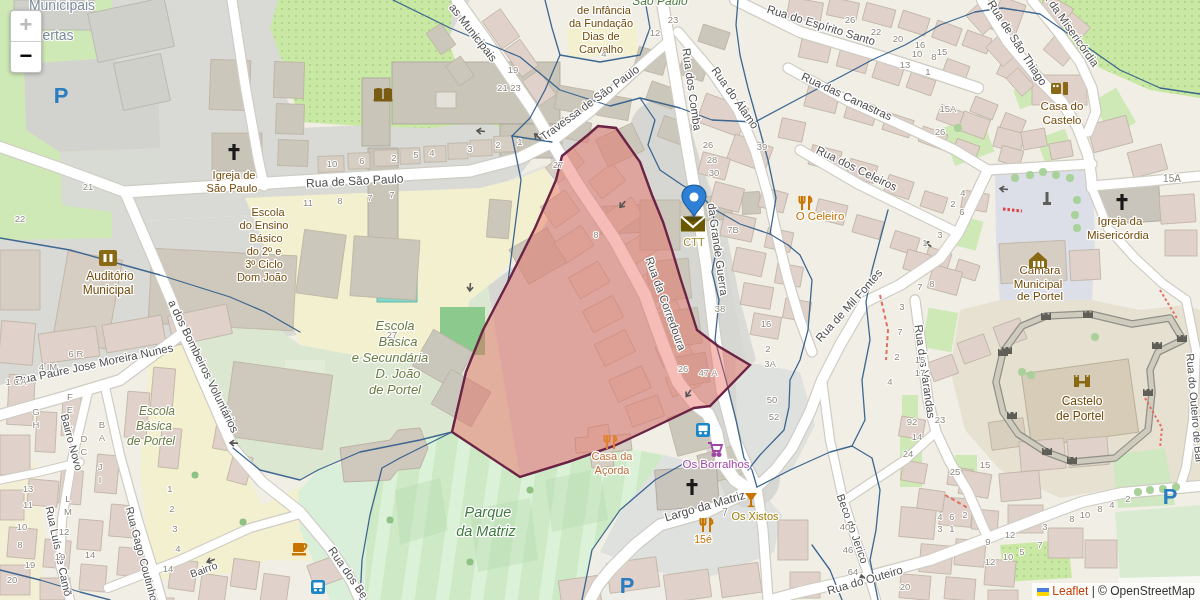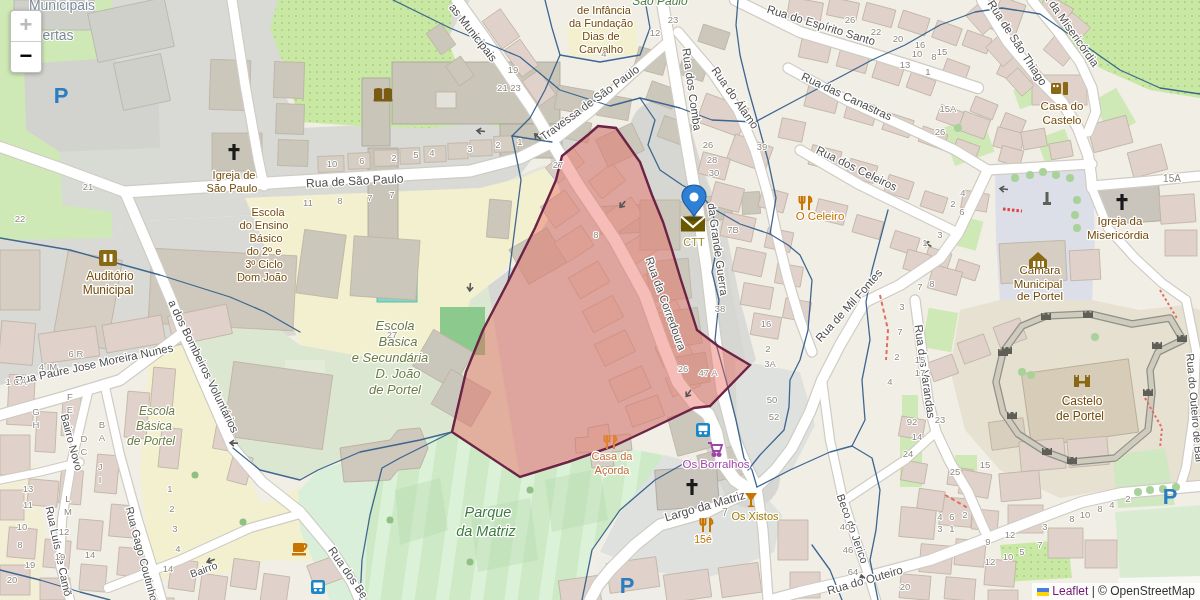--- a/index.html
+++ b/index.html
@@ -1,21 +1,21 @@
 <!DOCTYPE html>
 <html><head><meta charset="utf-8"><title>map</title>
 <style>
 html,body{margin:0;padding:0;}
 #map{position:relative;width:1200px;height:600px;overflow:hidden;font-family:"Liberation Sans",sans-serif;background:#f1eee6;}
 #zoomctl{position:absolute;top:10px;left:10px;width:30px;background:#fff;border:1px solid rgba(0,0,0,0.25);border-radius:4px;box-shadow:0 1px 4px rgba(0,0,0,0.3);z-index:10;}
 #zoomctl div{width:30px;height:30px;line-height:28px;text-align:center;font-size:22px;font-weight:bold;font-family:"Liberation Sans",sans-serif;}
 #zin{color:#bbb;border-bottom:1px solid #ccc;}
 #zout{color:#000;font-size:26px;}
 #attrib{position:absolute;right:0;bottom:0;background:rgba(255,255,255,0.8);padding:1px 5px 2px 5px;font-size:12px;color:#333;z-index:10;}
-#attrib a{color:#701a75;text-decoration:none;}
+#attrib a{color:#c2410c;text-decoration:none;}
 .flag{display:inline-block;width:12px;height:8px;vertical-align:-1px;}
 </style></head>
 <body>
 
 <div id="map">
 <svg xmlns="http://www.w3.org/2000/svg" width="1200" height="600" viewBox="0 0 1200 600">
 <defs>
 <pattern id="dots" width="7" height="7" patternUnits="userSpaceOnUse">
   <rect width="7" height="7" fill="#c9e8a4"></rect>
           <circle cx="2" cy="2" r="0.9" fill="#a5cc82"></circle>

